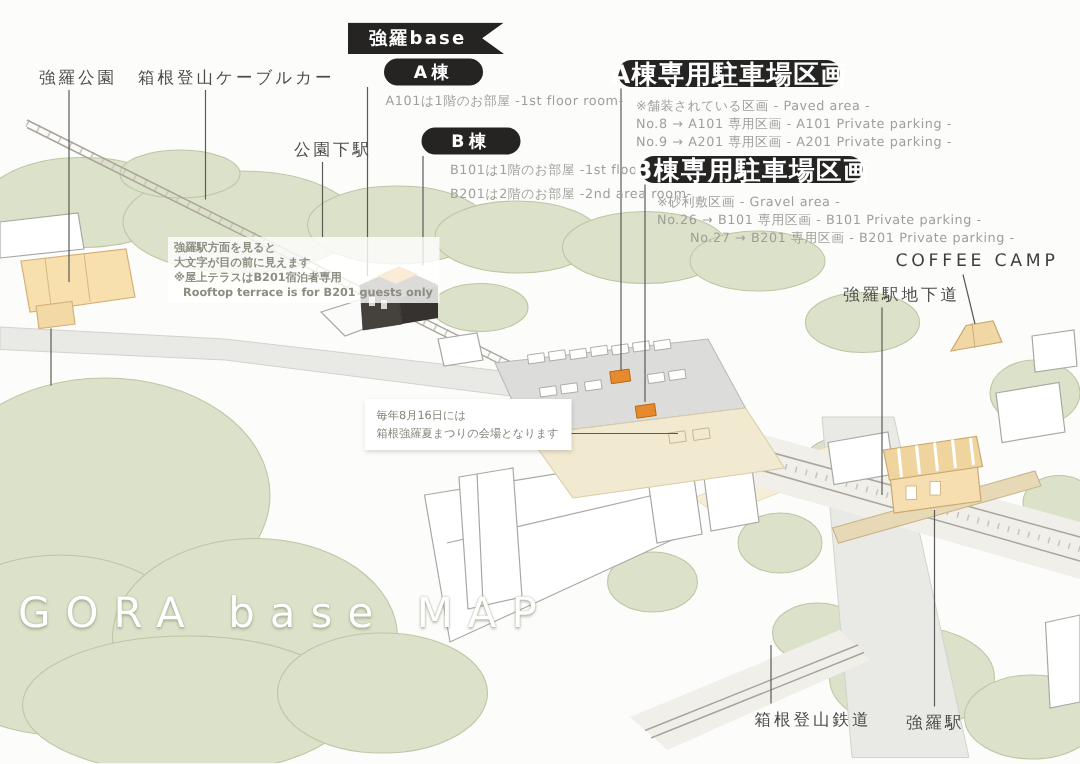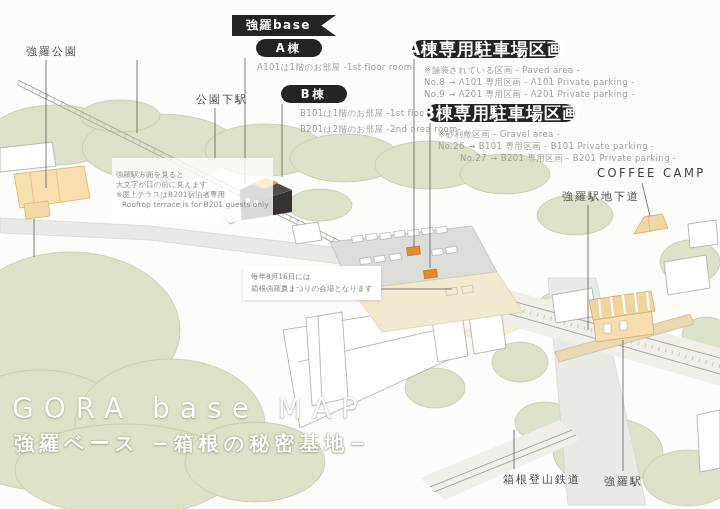--- a/index.html
+++ b/index.html
@@ -27,21 +27,21 @@
     justify-content:center;font-weight:bold;white-space:nowrap;box-sizing:border-box;
   }
   .pill.sm{font-size:11.5px;letter-spacing:3px;}
   .pill.lg{font-size:17px;letter-spacing:1px;}
   
   .leg{
     font-size:8.5px;color:#9e9e9a;letter-spacing:0.4px;white-space:nowrap;
   }
   
   .note{font-size:7.5px;line-height:10px;color:#8d8d82;white-space:nowrap;}
-  .note-box{background:rgba(255,255,255,0.8);padding:12px 4px;}
+  .note-box{background:rgba(255,255,255,0.8);padding:2px 4px;font-weight:bold;}
   .note-card{
     background:#ffffff;box-shadow:0 1px 3px rgba(0,0,0,0.15);
     padding:5px 8px;
   }
   .note-card .note{line-height:12px;color:#85857a;}
   
   .title-main{
     left:12px;top:392px;font-size:28px;color:#ffffff;letter-spacing:10px;white-space:nowrap;
     text-shadow:0 0 1px #9aa488,0 1px 2px rgba(125,135,105,0.55);
   }
@@ -224,34 +224,34 @@
   <div class="abs leg" style="left:424px;top:89px;">No.9 → A201 専用区画  - A201 Private parking -</div>
 
   <div class="abs pill lg" style="left:427px;top:104px;width:148px;height:18px;">
     <span>B棟専用駐車場区画</span>
   </div>
   <div class="abs leg" style="left:438px;top:129px;">※砂利敷区画 - Gravel area -</div>
   <div class="abs leg" style="left:438px;top:141px;">No.26 → B101 専用区画  - B101 Private parking -</div>
   <div class="abs leg" style="left:460px;top:153px;">No.27 → B201 専用区画  - B201 Private parking -</div>
 
   <div class="abs lm" style="left:26px;top:44px;">強羅公園</div>
+  <div class="abs lm" style="left:92px;top:44px;">箱根登山ケーブルカー</div>
   <div class="abs lm" style="left:196px;top:92px;">公園下駅</div>
   <div class="abs lm en" style="left:597px;top:166px;">COFFEE CAMP</div>
   <div class="abs lm" style="left:562px;top:189px;">強羅駅地下道</div>
   <div class="abs lm" style="left:604px;top:474px;">強羅駅</div>
   <div class="abs lm" style="left:484px;top:472px;margin-left:19px;">箱根登山鉄道</div>
 
   <div class="abs note-box" style="left:112px;top:158px;">
     <div class="note">強羅駅方面を見ると</div>
     <div class="note">大文字が目の前に見えます</div>
     <div class="note">※屋上テラスはB201宿泊者専用</div>
     <div class="note" style="padding-left:6px;">Rooftop terrace is for B201 guests only</div>
   </div>
 
   <div class="abs note-card" style="left:243px;top:266px;">
     <div class="note">毎年8月16日には</div>
     <div class="note">箱根強羅夏まつりの会場となります</div>
   </div>
 
   <div class="abs title-main">GORA base MAP</div>
-  <div class="abs title-sub">強羅ベース −箱根の秘密基地−</div>
 
 </div>
 
 </body></html>

